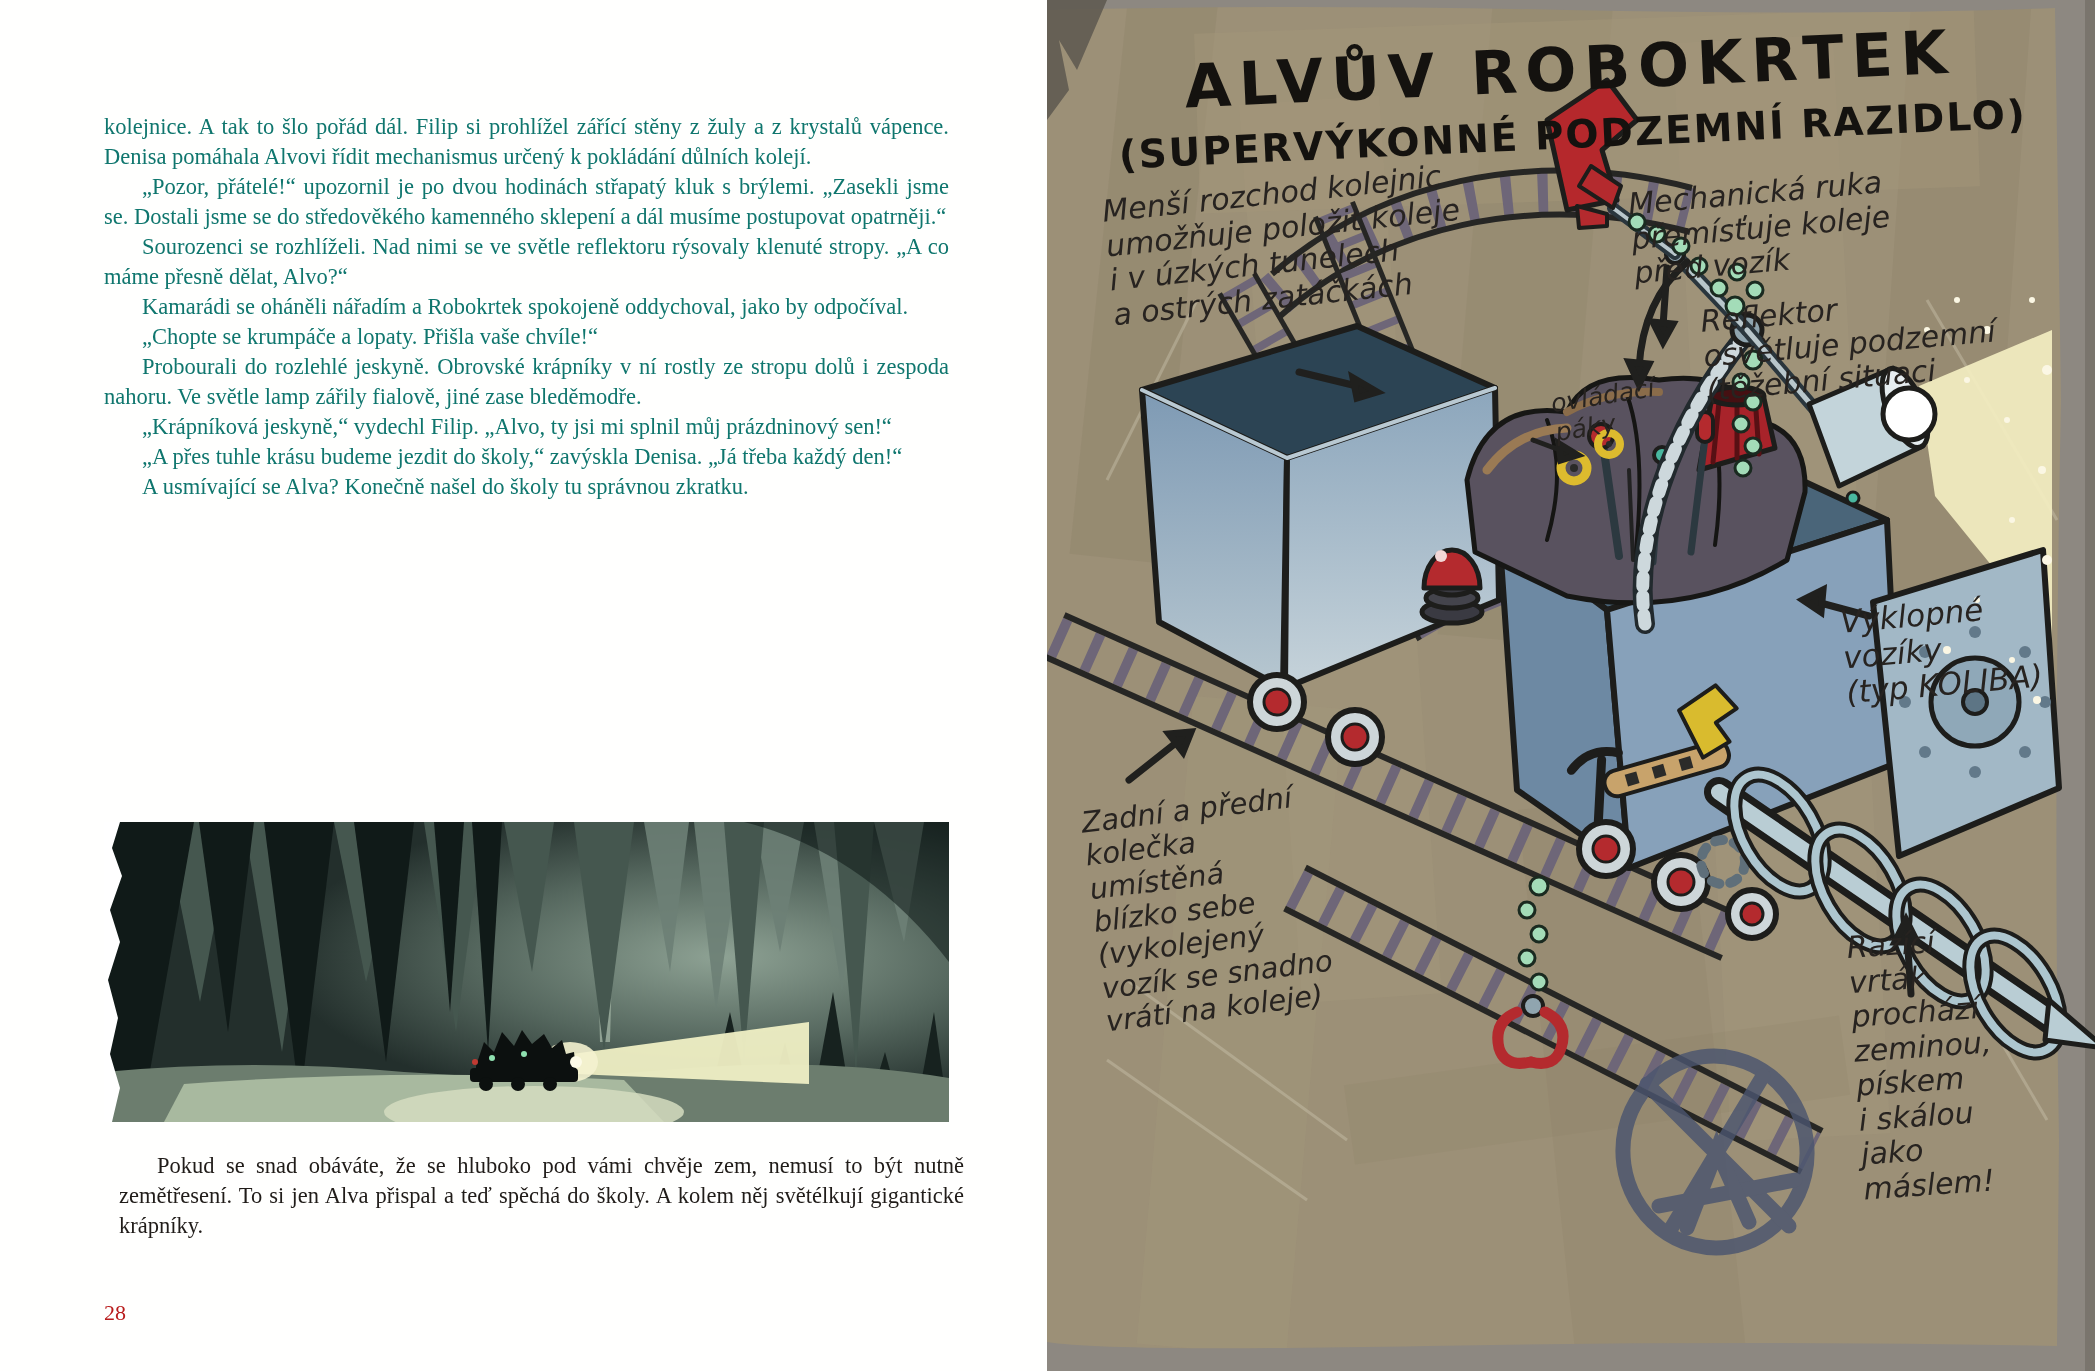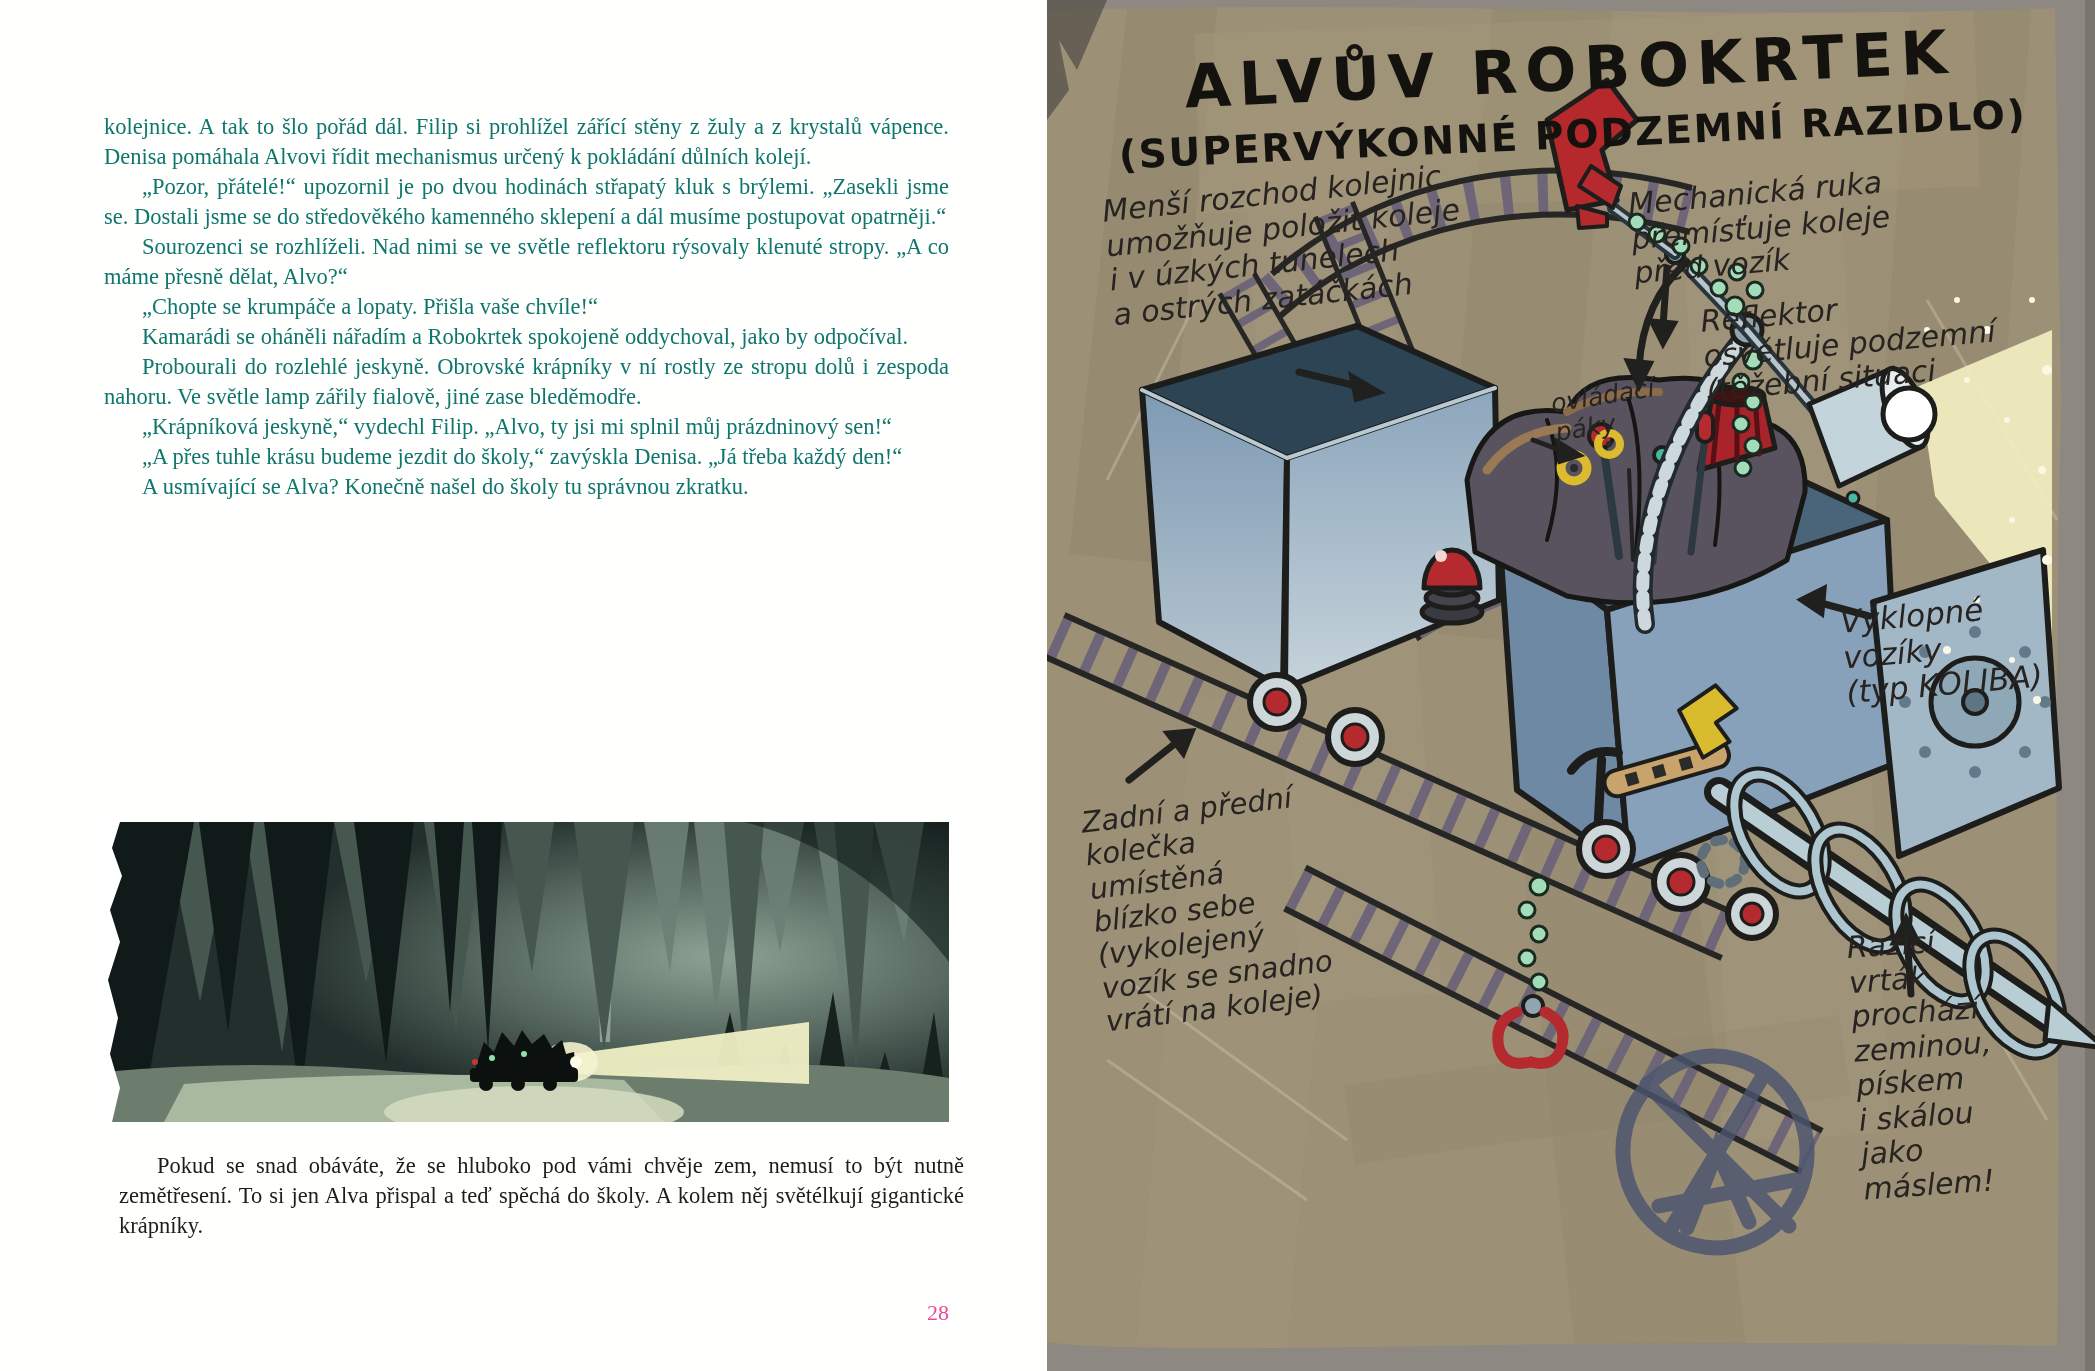--- a/index.html
+++ b/index.html
@@ -7,22 +7,22 @@
           font-family:"Liberation Serif",serif;}
   
   .page-left{position:absolute;left:0;top:0;width:1047px;height:1371px;background:#fffffe;}
   .text-block{position:absolute;left:104px;top:112px;width:845px;
               font-size:22.5px;line-height:30px;color:#0f766e;text-align:justify;}
   .text-block p{margin:0;text-indent:38px;}
   .text-block p.noindent{text-indent:0;}
   .cave{position:absolute;left:104px;top:822px;width:845px;height:300px;margin:0;}
   .closing{position:absolute;left:104px;top:1136px;width:845px;margin:15px;
            font-size:22.5px;line-height:30px;color:#201c19;text-align:justify;text-indent:38px;}
-  .page-num{position:absolute;left:104px;top:1300px;width:845px;text-align:right;
-            font-size:22px;color:#ec4899;}
+  .page-num{position:absolute;left:104px;top:1300px;width:845px;text-align:left;
+            font-size:22px;color:#b91c1c;}
   
   .page-right{position:absolute;left:1047px;top:0;width:1048px;height:1371px;background:#9c9077;}
   .art{position:absolute;left:0;top:0;width:1048px;height:1371px;}
   .title{position:absolute;left:44px;top:34px;width:960px;margin:0;text-align:center;
          transform:rotate(-2.6deg);font-family:"DejaVu Sans",sans-serif;color:#14120f;z-index:3;}
   .title .t1{display:block;font-size:60px;font-weight:bold;letter-spacing:8px;}
   .title .t2{display:block;font-size:39px;font-weight:bold;letter-spacing:2px;margin-top:8px;}
   .ann{position:absolute;font-family:"DejaVu Sans",sans-serif;font-style:italic;color:#272320;
        white-space:pre-line;line-height:1.15;z-index:3;}
   .ann-gauge{left:60px;top:176px;font-size:30px;transform:rotate(-6deg);}
@@ -36,22 +36,22 @@
 </head>
 <body>
 
 <div class="spread">
 
   <section class="page-left">
     <div class="text-block">
       <p class="noindent">kolejnice. A tak to šlo pořád dál. Filip si prohlížel zářící stěny z žuly a z krystalů vápence. Denisa pomáhala Alvovi řídit mechanismus určený k pokládání důlních kolejí.</p>
       <p>„Pozor, přátelé!“ upozornil je po dvou hodinách střapatý kluk s brýlemi. „Zasekli jsme se. Dostali jsme se do středověkého kamenného sklepení a dál musíme postupovat opatrněji.“</p>
       <p>Sourozenci se rozhlíželi. Nad nimi se ve světle reflektoru rýsovaly klenuté stropy. „A co máme přesně dělat, Alvo?“</p>
+      <p>Kamarádi se oháněli nářadím a Robokrtek spokojeně oddychoval, jako by odpočíval.</p>
       <p>„Chopte se krumpáče a lopaty. Přišla vaše chvíle!“</p>
-      <p>Kamarádi se oháněli nářadím a Robokrtek spokojeně oddychoval, jako by odpočíval.</p>
       <p>Probourali do rozlehlé jeskyně. Obrovské krápníky v ní rostly ze stropu dolů i zespoda nahoru. Ve světle lamp zářily fialově, jiné zase bleděmodře.</p>
       <p>„Krápníková jeskyně,“ vydechl Filip. „Alvo, ty jsi mi splnil můj prázdninový sen!“</p>
       <p>„A přes tuhle krásu budeme jezdit do školy,“ zavýskla Denisa. „Já třeba každý den!“</p>
       <p>A usmívající se Alva? Konečně našel do školy tu správnou zkratku.</p>
     </div>
 
     <figure class="cave">
       <svg width="845" height="300" viewBox="0 0 845 300">
         <defs>
           <radialGradient id="caveGlow" cx="0.73" cy="0.45" r="0.52">

